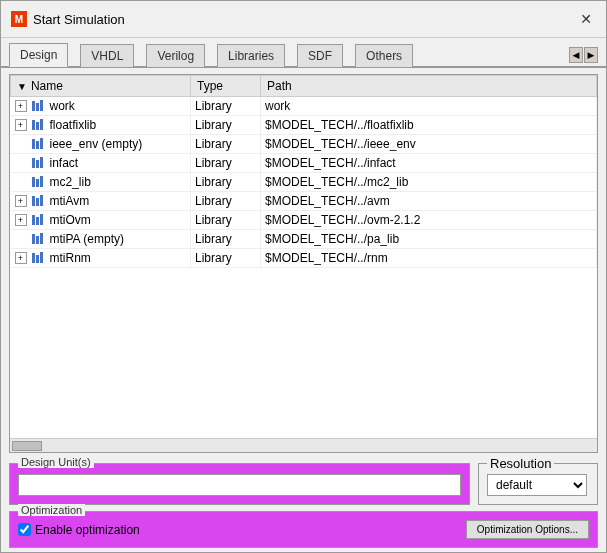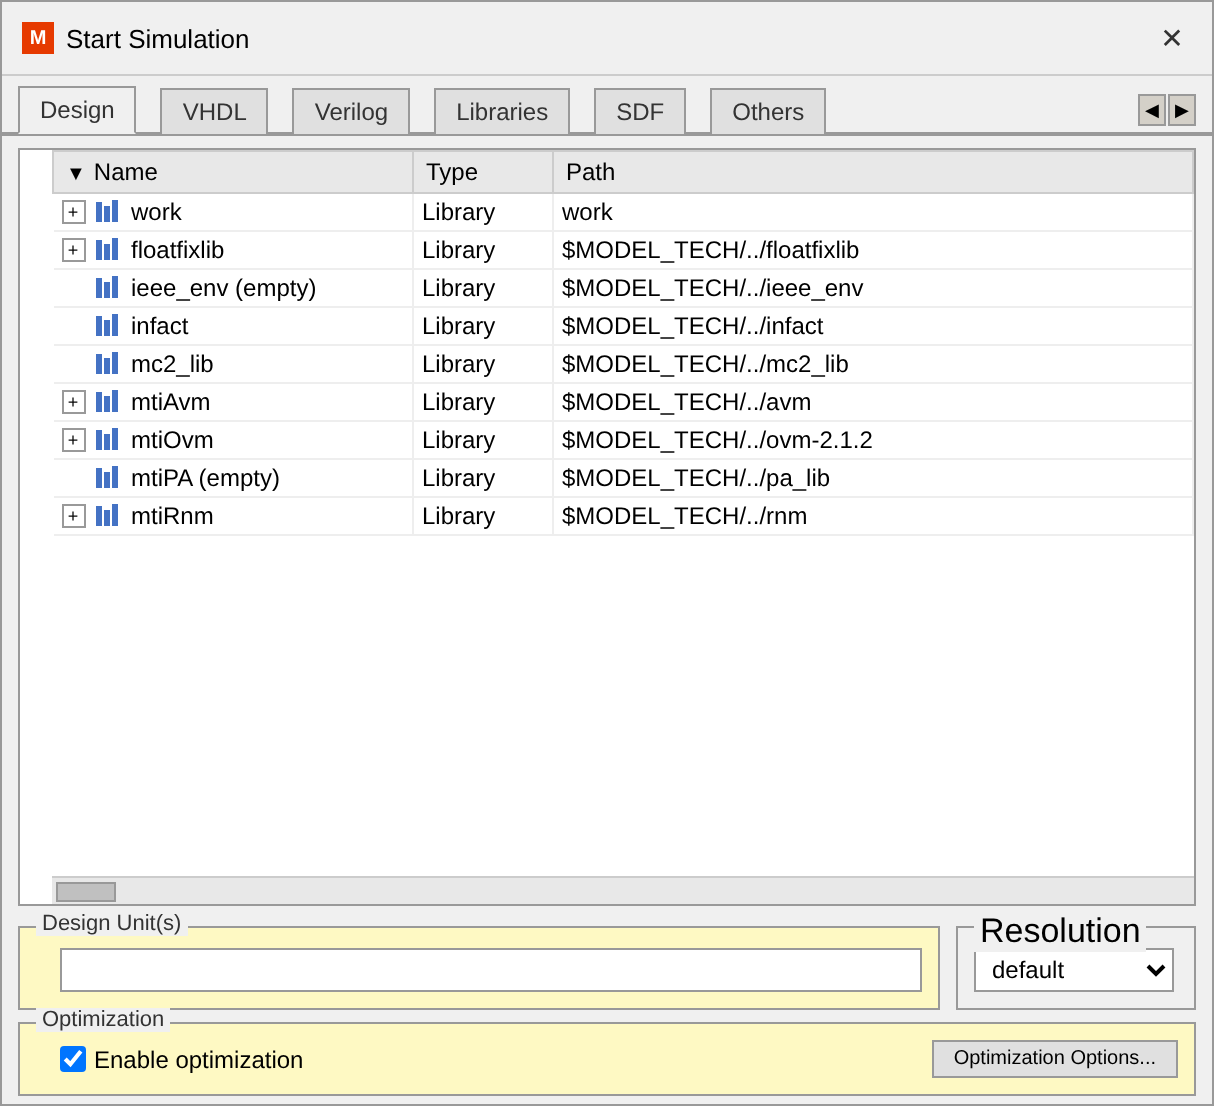--- a/index.html
+++ b/index.html
@@ -107,21 +107,20 @@
 
     
     .table-area {
       flex: 1;
       margin: 6px 8px;
       border: 1px solid #999;
       background: white;
       overflow: hidden;
       display: flex;
       flex-direction: column;
-      padding-left: 16px;
     }
     .table-container {
       overflow: auto;
       flex: 1;
     }
     table {
       width: 100%;
       border-collapse: collapse;
       font-size: 12px;
     }
@@ -201,23 +200,23 @@
 
     
     .bottom-area {
       padding: 4px 8px;
       display: flex;
       flex-direction: column;
       gap: 6px;
     }
     .section-box {
       border: 1px solid #999;
-      padding: 4px 8px 8px 20px;
+      padding: 4px 8px 8px 8px;
       position: relative;
-      background: #fef9c3;
+      background: #d946ef;
     }
     .section-label {
       position: absolute;
       top: -8px;
       left: 8px;
       background: #f0f0f0;
       padding: 0 3px;
       font-size: 11px;
       color: #333;
     }
@@ -235,21 +234,21 @@
       position: relative;
       background: #f0f0f0;
       min-width: 120px;
     }
     .resolution-label {
       position: absolute;
       top: -8px;
       left: 8px;
       background: #f0f0f0;
       padding: 0 3px;
-      font-size: 17px;
+      font-size: 13px;
     }
     .resolution-select-wrap {
       margin-top: 4px;
       display: flex;
       align-items: center;
       gap: 2px;
     }
     .resolution-select {
       border: 1px solid #999;
       background: white;

